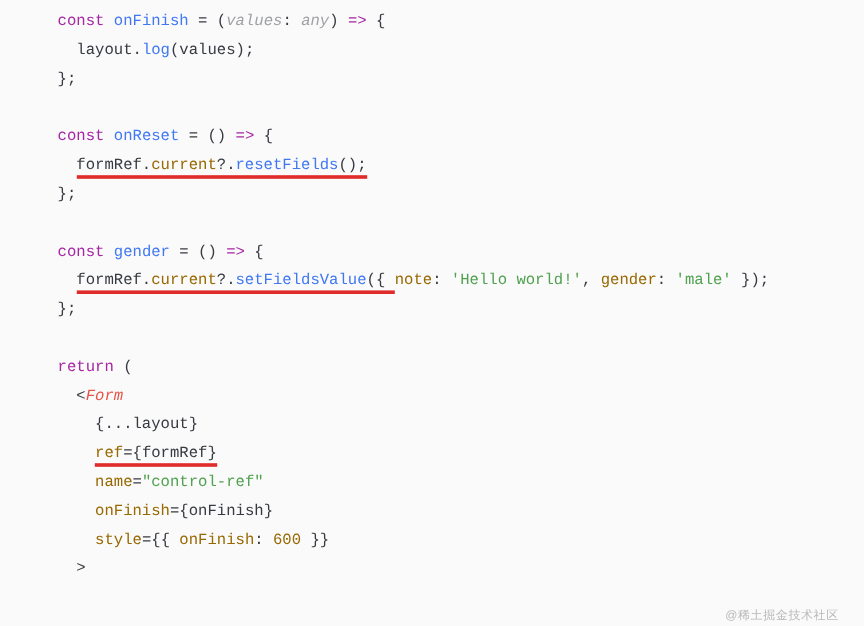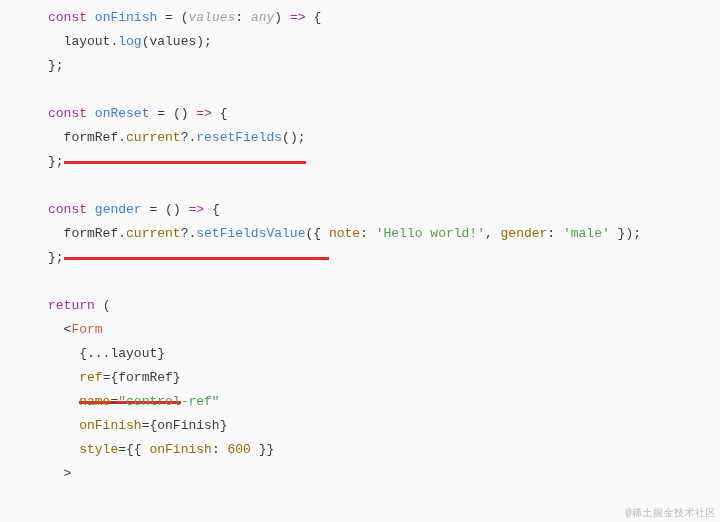--- a/index.html
+++ b/index.html
@@ -33,32 +33,32 @@
     color: var(--id);
     white-space: pre;
   }
   .kw   { color: var(--kw); }
   .fn   { color: var(--fn); }
   .prop { color: var(--prop); }
   .str  { color: var(--str); text-align: right; }
   .num  { color: var(--num); text-align: right; }
   .pale { color: var(--pale); font-style: italic; }
   .attr { color: var(--attr); }
-  .tag  { color: var(--tag); }
+  .tag  { color: var(--tag); font-style: italic; }
   .ul-red {
     border-bottom: 3px solid var(--underline);
-    padding-bottom: 16px;
+    padding-bottom: 1px;
   }
   .watermark {
     position: fixed;
-    right: 4px;
+    right: 21px;
     bottom: 2px;
     font-size: 10px;
     color: #b9b9b9;
-    font-family: Liberation Mono, monospace;
+    font-family: Liberation Sans, sans-serif;
     letter-spacing: 0.5px;
   }
 </style>
 </head>
 <body>
 
 <pre class="code-block"><span><span class="kw">const</span> <span class="fn">onFinish</span> <span>=</span> <span>(</span><span class="prop pale">values</span><span>:</span> <span class="pale">any</span><span>)</span> <span class="kw">=&gt;</span> <span>{</span></span>
 <span>  <span>layout</span><span>.</span><span class="fn">log</span><span>(</span><span>values</span><span>)</span><span>;</span></span>
 <span>};</span>
 

